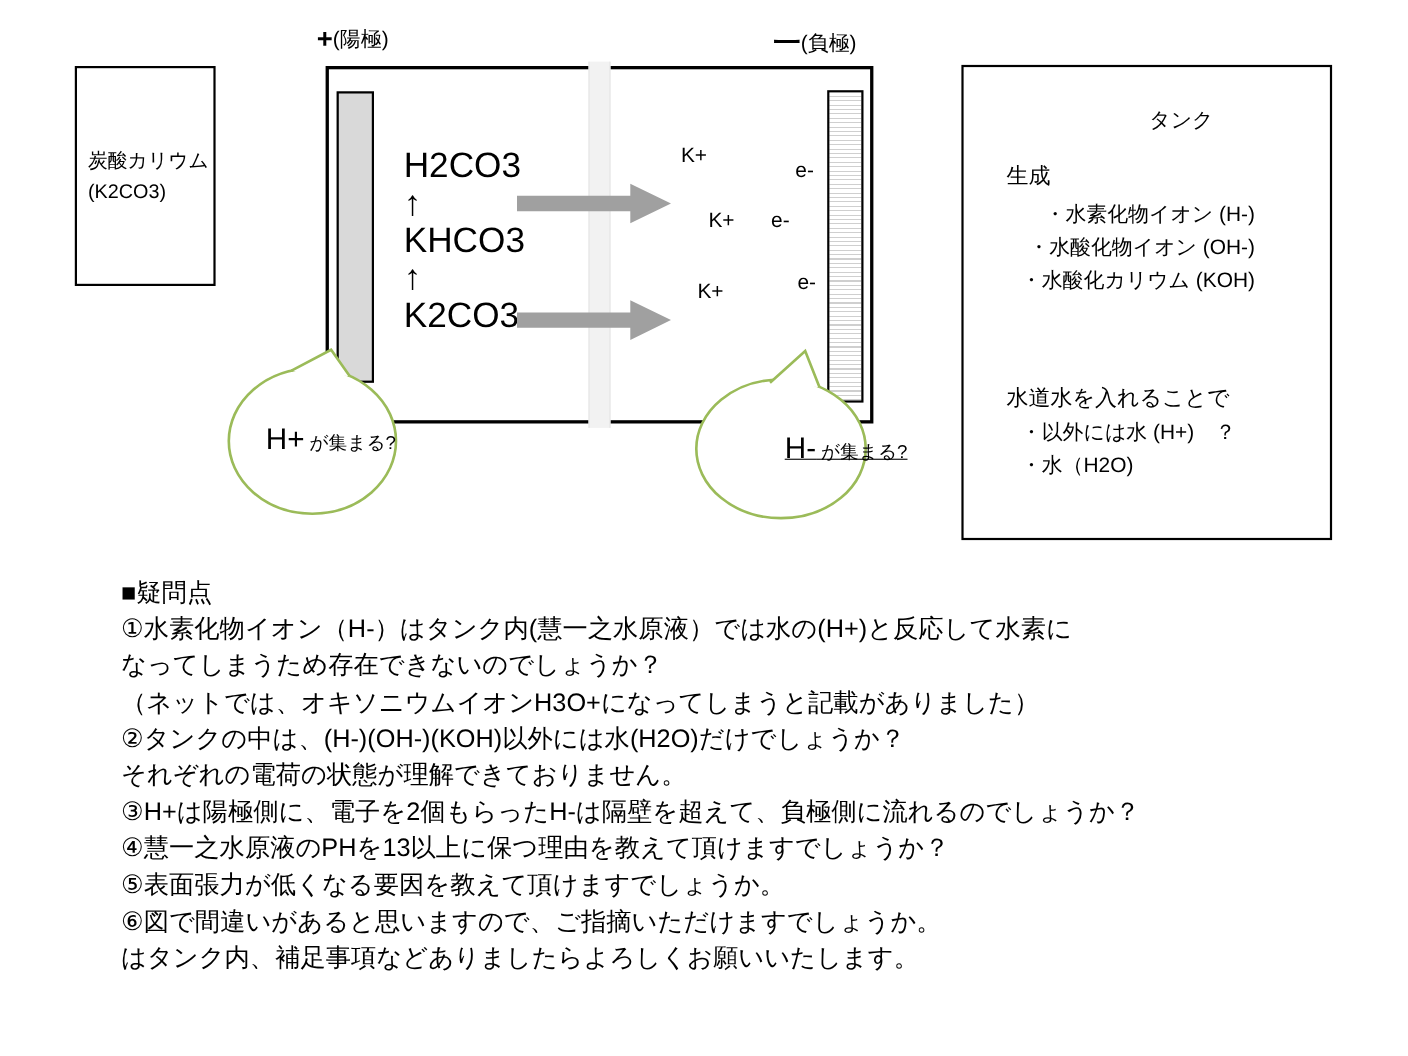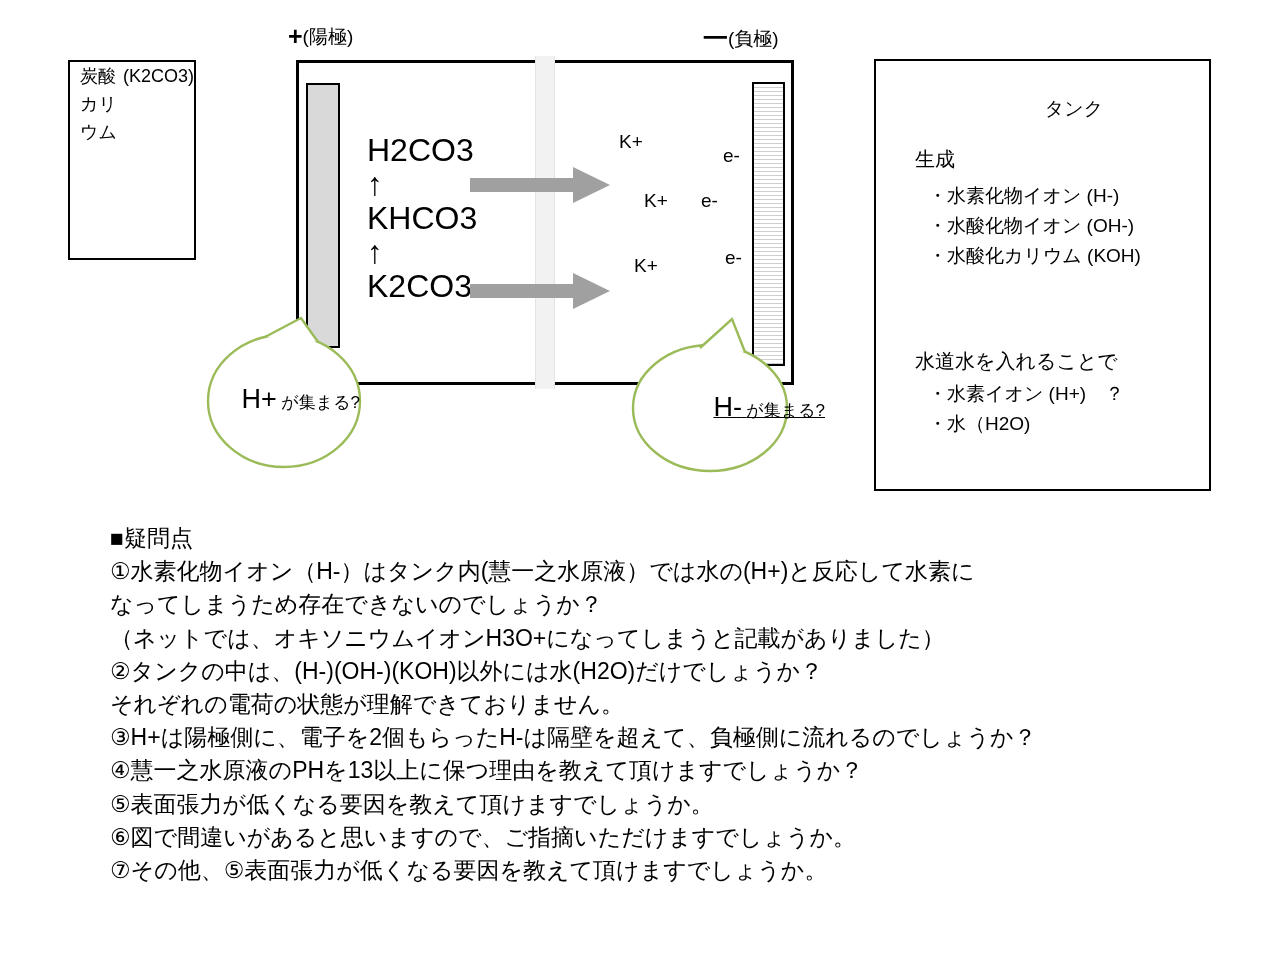--- a/index.html
+++ b/index.html
@@ -3,21 +3,21 @@
 <meta charset="utf-8">
 <style>
   html,body{margin:0;padding:0;background:#fff;}
   #stage{
     position:relative;width:1280px;height:960px;background:#ffffff;overflow:hidden;
     font-family:"Liberation Sans","DejaVu Sans",sans-serif;color:#000;
   }
   .abs{position:absolute;}
   
   .outline-box{position:absolute;border:2px solid #000;background:#fff;box-sizing:border-box;}
-  .left-box{left:68px;top:60px;width:128px;height:200px;display:flex;justify-content:center;padding-left:10px;}
+  .left-box{left:68px;top:60px;width:128px;height:200px;display:flex;flex-direction:column;justify-content:center;padding-left:10px;}
   .left-box div{font-size:18px;line-height:28px;}
   .cell-box{left:296px;top:60px;width:498px;height:325px;border-width:3px;z-index:1;}
   .tank-box{left:874px;top:59px;width:337px;height:432px;z-index:1;}
   
   .pole-label{position:absolute;white-space:nowrap;z-index:2;}
   .pole-sign{font-size:25px;font-weight:600;vertical-align:-2px;}
   .pole-text{font-size:19px;}
   
   .anode-el{left:306px;top:83px;width:34px;height:265px;background:#d9d9d9;border:2px solid #000;box-sizing:border-box;z-index:2;}
   .cathode-el{left:752px;top:82px;width:33px;height:284px;border:2px solid #000;box-sizing:border-box;z-index:2;
@@ -30,21 +30,21 @@
   
   .arrow-svg{position:absolute;z-index:3;}
   
   .bubble-svg{position:absolute;z-index:4;}
   .bubble-text{position:absolute;z-index:5;text-align:right;white-space:nowrap;}
   .bubble-main{font-size:27px;}
   .bubble-sub{font-size:17px;}
   
   .tank-title{left:874px;top:96px;width:400px;text-align:center;font-size:19px;z-index:2;}
   .tank-h1{left:915px;top:146px;font-size:20px;z-index:2;text-align:center;}
-  .tank-list1{left:928px;top:181px;font-size:19px;line-height:30px;z-index:2;}
+  .tank-list1{left:928px;top:181px;font-size:19px;line-height:30px;z-index:2;text-align:right;}
   .tank-h2{left:915px;top:348px;font-size:20px;z-index:2;}
   .tank-list2{left:928px;top:379px;font-size:19px;line-height:30px;z-index:2;}
   
   .questions{left:110px;top:522px;font-size:23px;line-height:33.2px;z-index:2;white-space:nowrap;}
 </style>
 </head>
 <body>
 
 <div id="stage">
 
@@ -108,31 +108,31 @@
   <div class="outline-box tank-box"></div>
   <div class="abs tank-title">タンク</div>
   <div class="abs tank-h1">生成</div>
   <div class="abs tank-list1">
     <div>・水素化物イオン (H-)</div>
     <div>・水酸化物イオン (OH-)</div>
     <div>・水酸化カリウム (KOH)</div>
   </div>
   <div class="abs tank-h2">水道水を入れることで</div>
   <div class="abs tank-list2">
-    <div>・水素イオン (H+)　？</div>
+    <div>・以外には水 (H+)　？</div>
     <div>・水（H2O)</div>
   </div>
 
   <div class="abs questions">
     <div>■疑問点</div>
     <div>①水素化物イオン（H-）はタンク内(慧一之水原液）では水の(H+)と反応して水素に</div>
     <div>なってしまうため存在できないのでしょうか？</div>
     <div>（ネットでは、オキソニウムイオンH3O+になってしまうと記載がありました）</div>
     <div>②タンクの中は、(H-)(OH-)(KOH)以外には水(H2O)だけでしょうか？</div>
     <div>それぞれの電荷の状態が理解できておりません。</div>
     <div>③H+は陽極側に、電子を2個もらったH-は隔壁を超えて、負極側に流れるのでしょうか？</div>
     <div>④慧一之水原液のPHを13以上に保つ理由を教えて頂けますでしょうか？</div>
     <div>⑤表面張力が低くなる要因を教えて頂けますでしょうか。</div>
     <div>⑥図で間違いがあると思いますので、ご指摘いただけますでしょうか。</div>
-    <div>⑦その他、⑤表面張力が低くなる要因を教えて頂けますでしょうか。</div>
+    <div>はタンク内、補足事項などありましたらよろしくお願いいたします。</div>
   </div>
 
 </div>
 
 </body></html>

